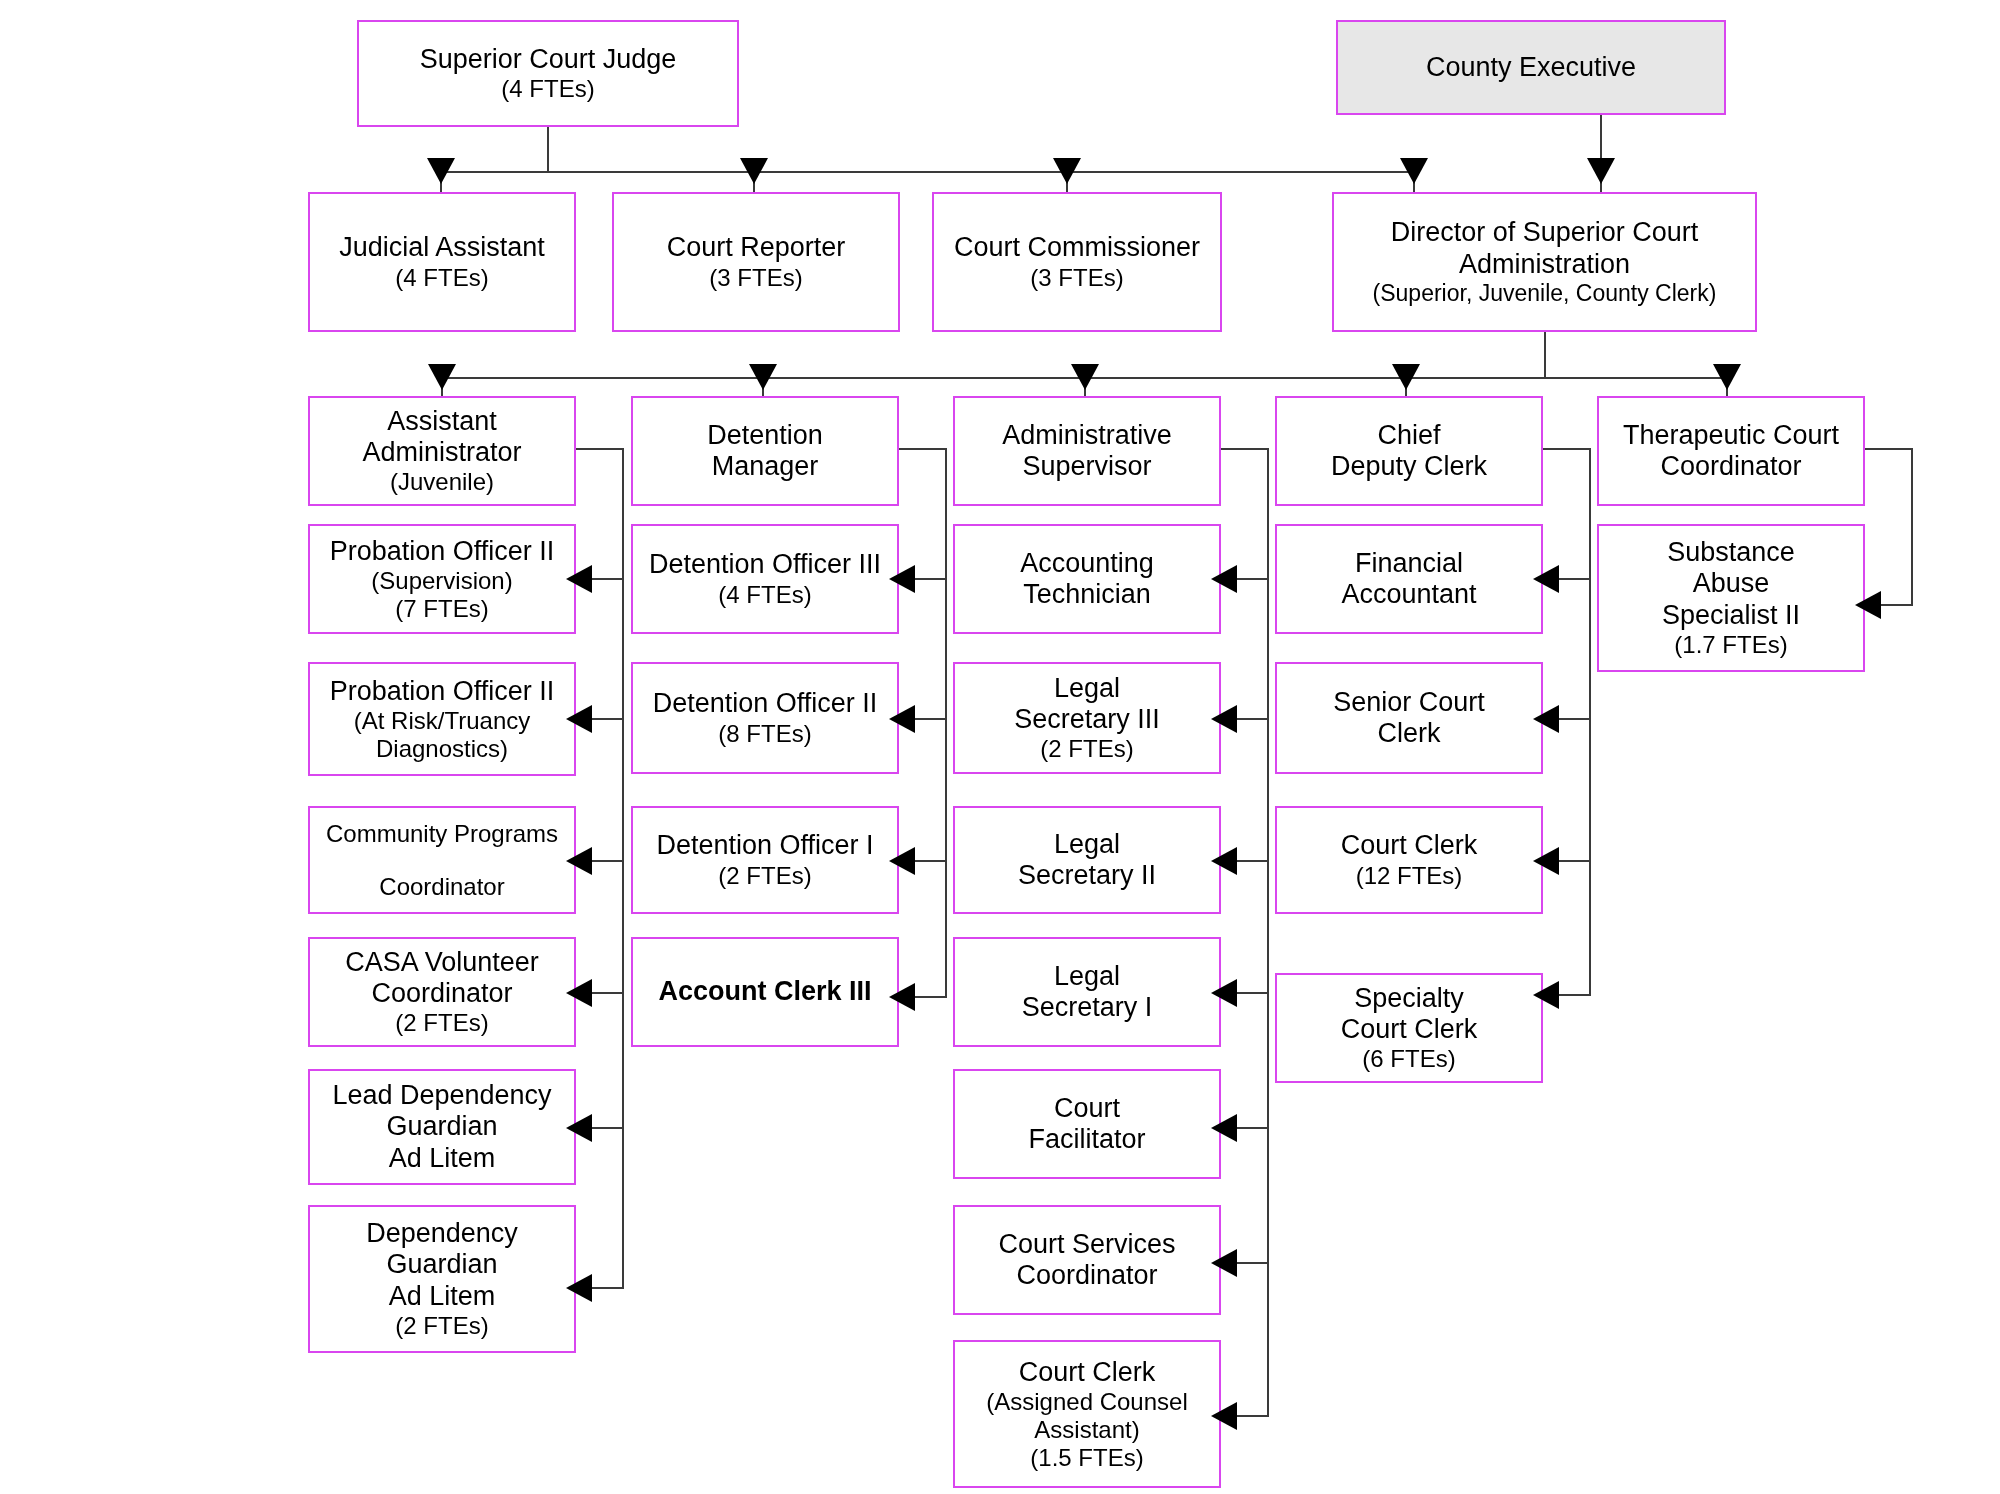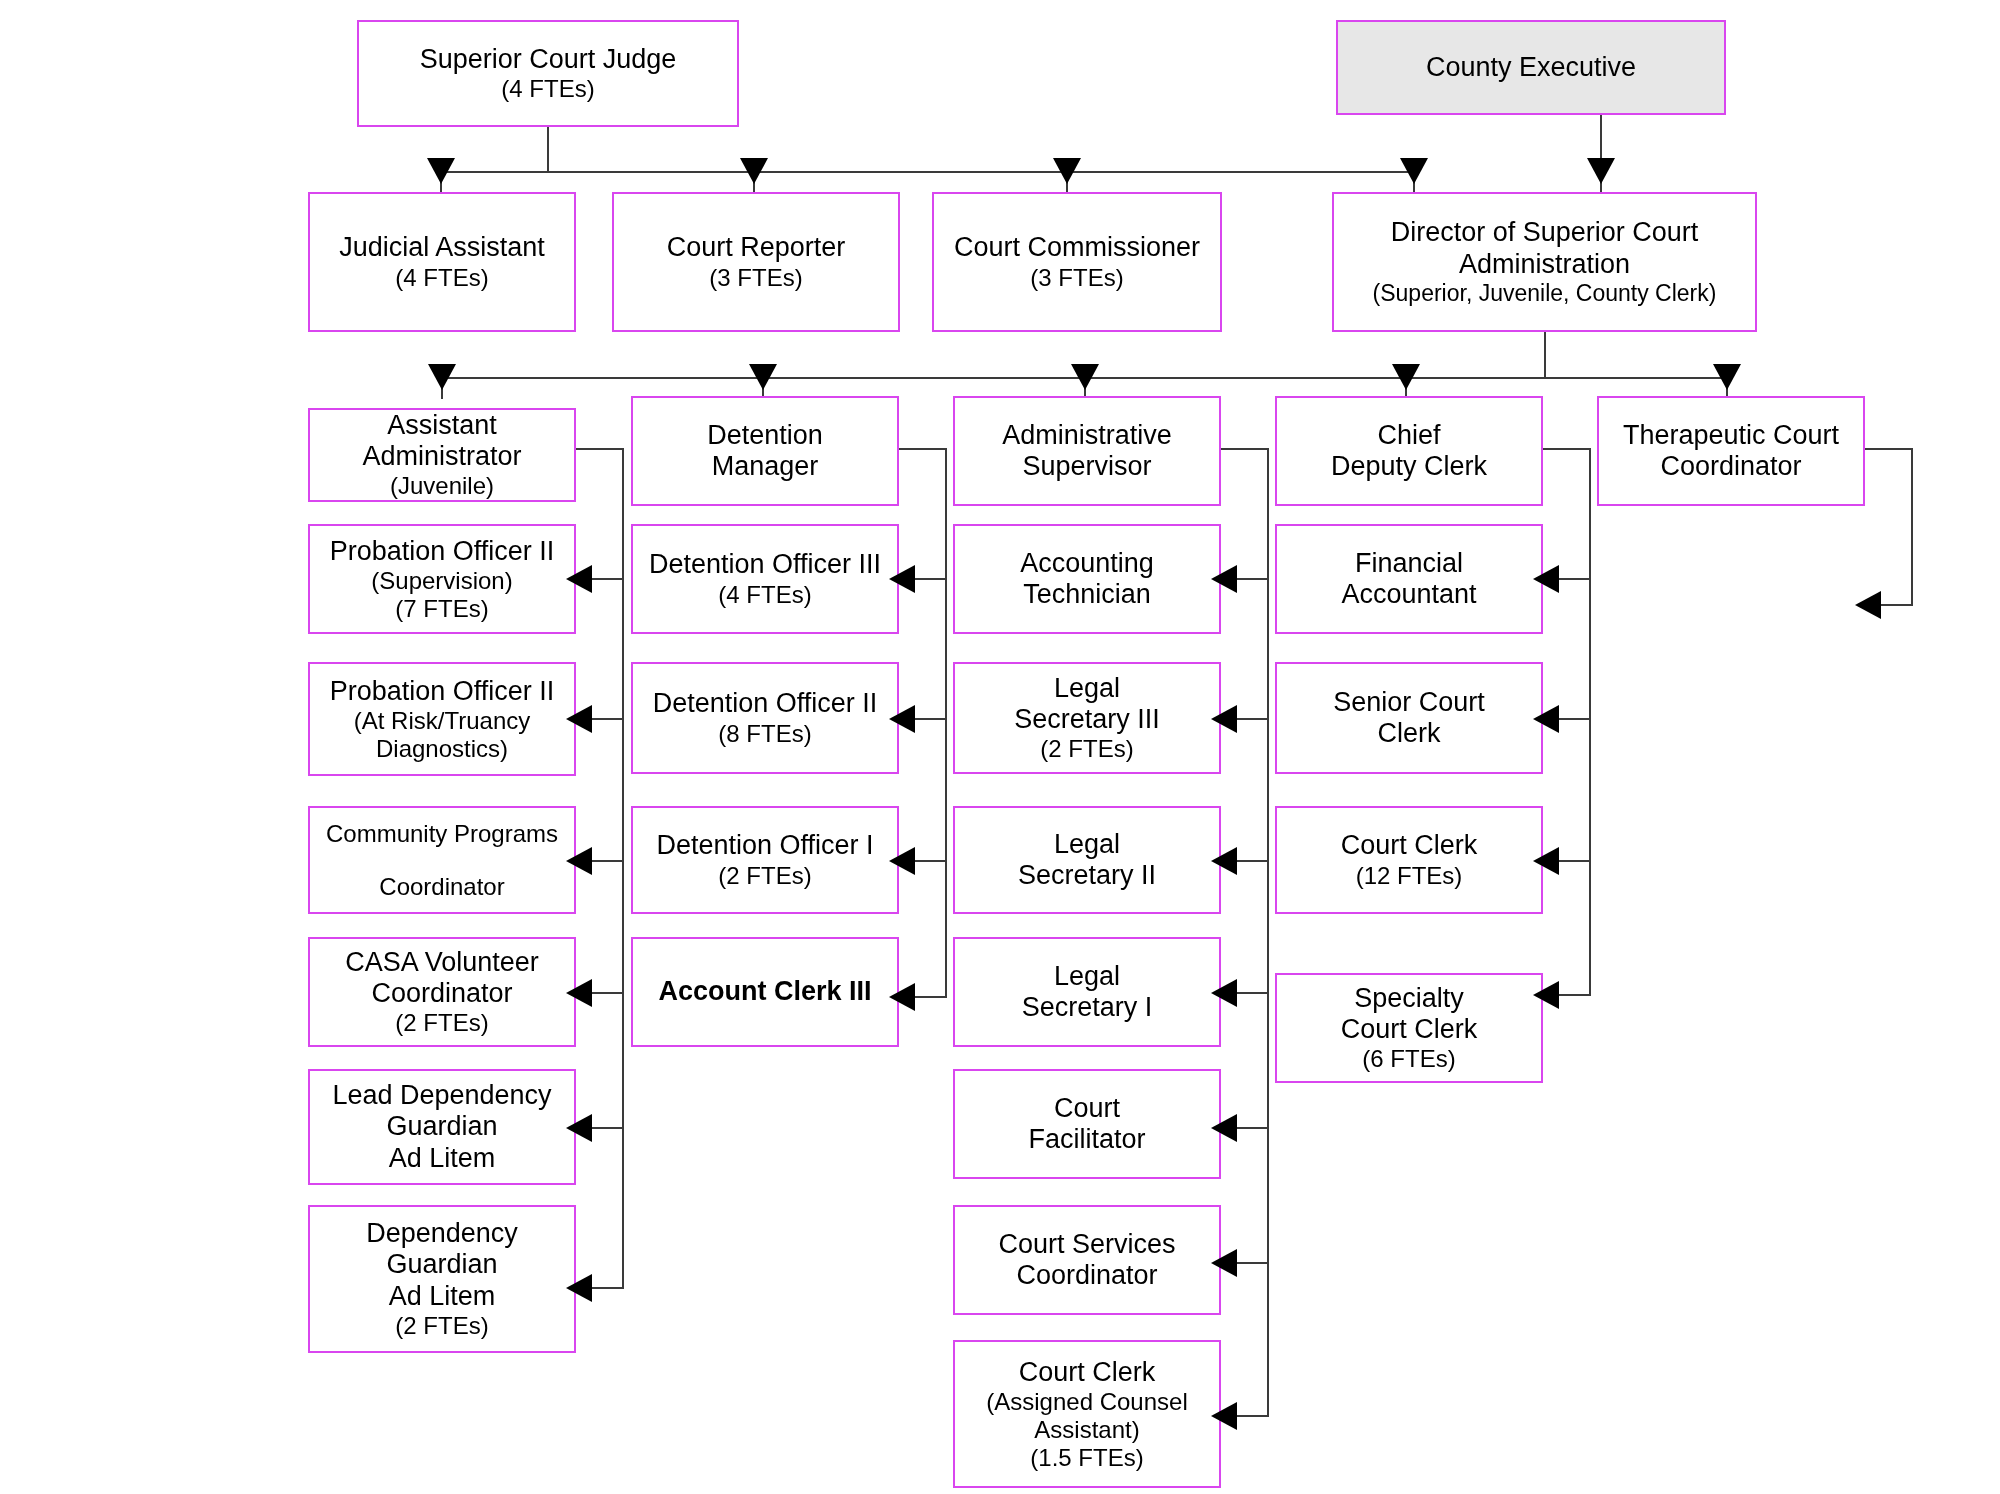--- a/index.html
+++ b/index.html
@@ -109,21 +109,21 @@
 
   <div class="seg vseg" style="left:1084px;top:377px;width:2px;height:22px;"></div>
   <div class="arrow-down" style="left:1071px;top:364px;"></div>
 
   <div class="seg vseg" style="left:1405px;top:377px;width:2px;height:22px;"></div>
   <div class="arrow-down" style="left:1392px;top:364px;"></div>
 
   <div class="seg vseg" style="left:1726px;top:377px;width:2px;height:22px;"></div>
   <div class="arrow-down" style="left:1713px;top:364px;"></div>
 
-  <div class="node" style="left:308px;top:396px;width:268px;height:94px;margin-top:12px;">
+  <div class="node" style="left:308px;top:396px;width:268px;height:110px;">
     <span class="ln t-main">Assistant</span>
     <span class="ln t-main">Administrator</span>
     <span class="ln t-sub">(Juvenile)</span>
   </div>
 
   <div class="seg hseg" style="left:576px;top:448px;width:48px;height:2px;"></div>
   <div class="seg vseg" style="left:622px;top:448px;width:2px;height:840px;"></div>
 
   <div class="node" style="left:308px;top:524px;width:268px;height:110px;">
     <span class="ln t-main">Probation Officer II</span>
@@ -306,16 +306,22 @@
   <div class="arrow-left" style="left:1533px;top:981px;"></div>
 
   <div class="node" style="left:1597px;top:396px;width:268px;height:110px;">
     <span class="ln t-main">Therapeutic Court</span>
     <span class="ln t-main">Coordinator</span>
   </div>
 
   <div class="seg hseg" style="left:1865px;top:448px;width:48px;height:2px;"></div>
   <div class="seg vseg" style="left:1911px;top:448px;width:2px;height:158px;"></div>
 
+  <div class="node" style="left:1597px;top:524px;width:268px;height:148px;">
+    <span class="ln t-main">Substance</span>
+    <span class="ln t-main">Abuse</span>
+    <span class="ln t-main">Specialist II</span>
+    <span class="ln t-sub">(1.7 FTEs)</span>
+  </div>
   <div class="seg hseg" style="left:1881px;top:604px;width:32px;height:2px;"></div>
   <div class="arrow-left" style="left:1855px;top:591px;"></div>
 
 </div>
 
 </body></html>

